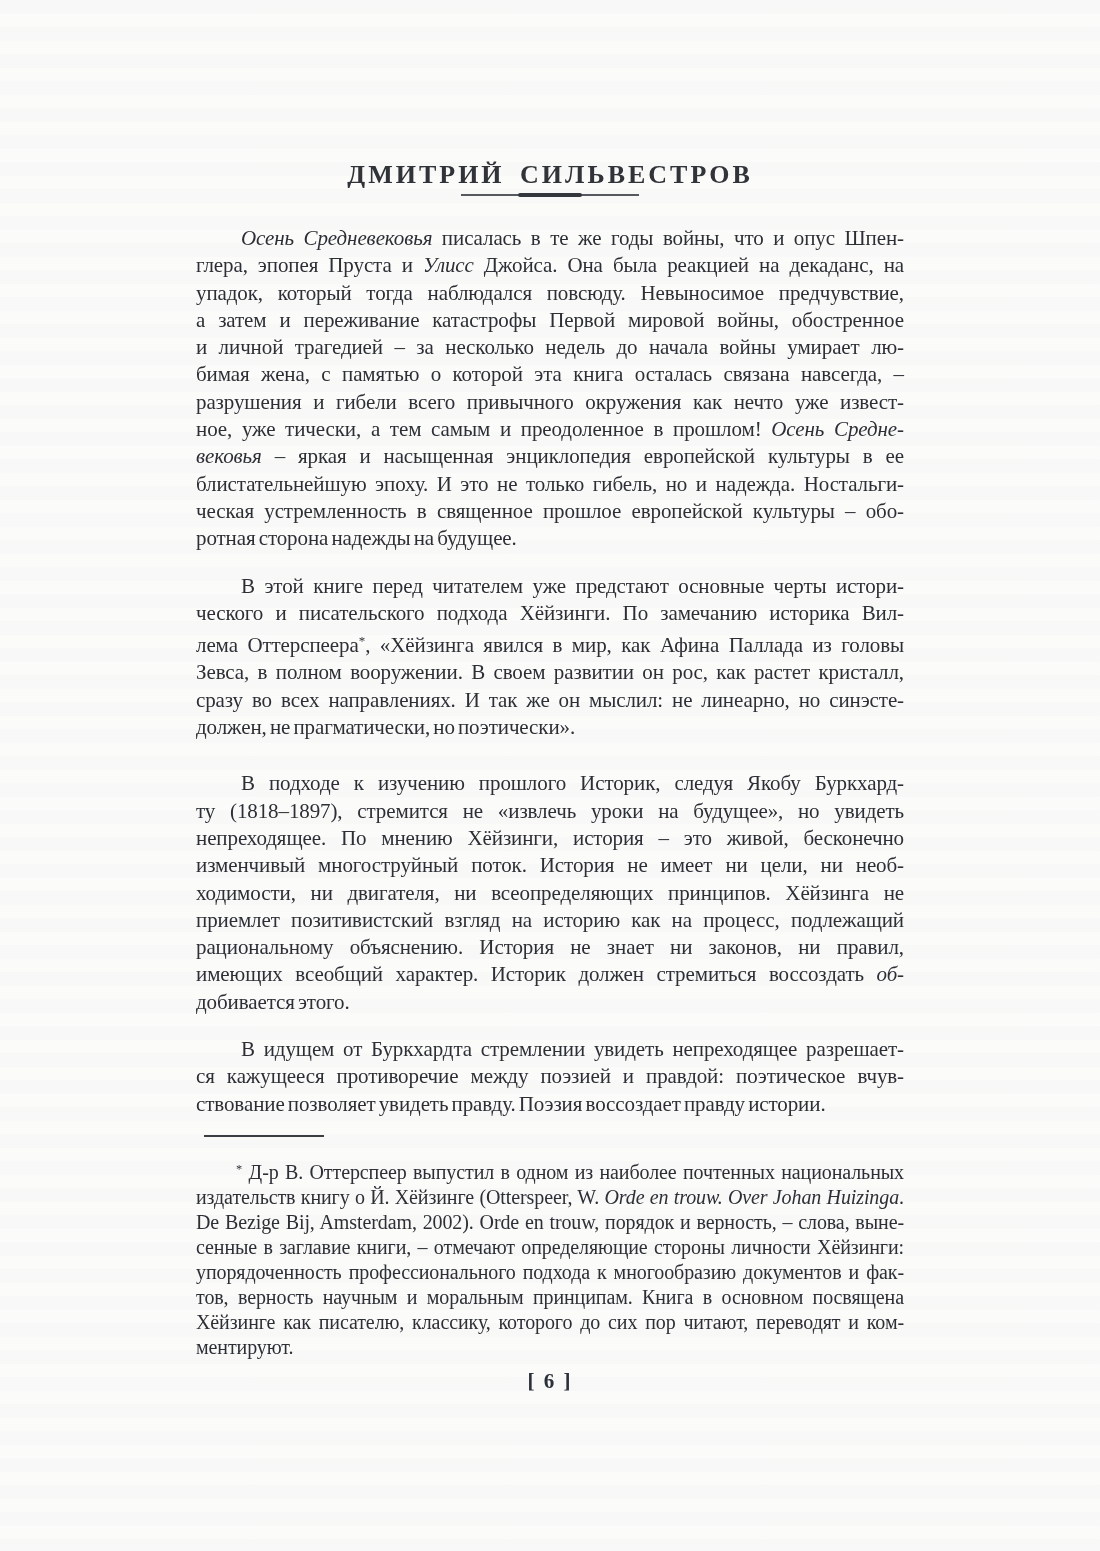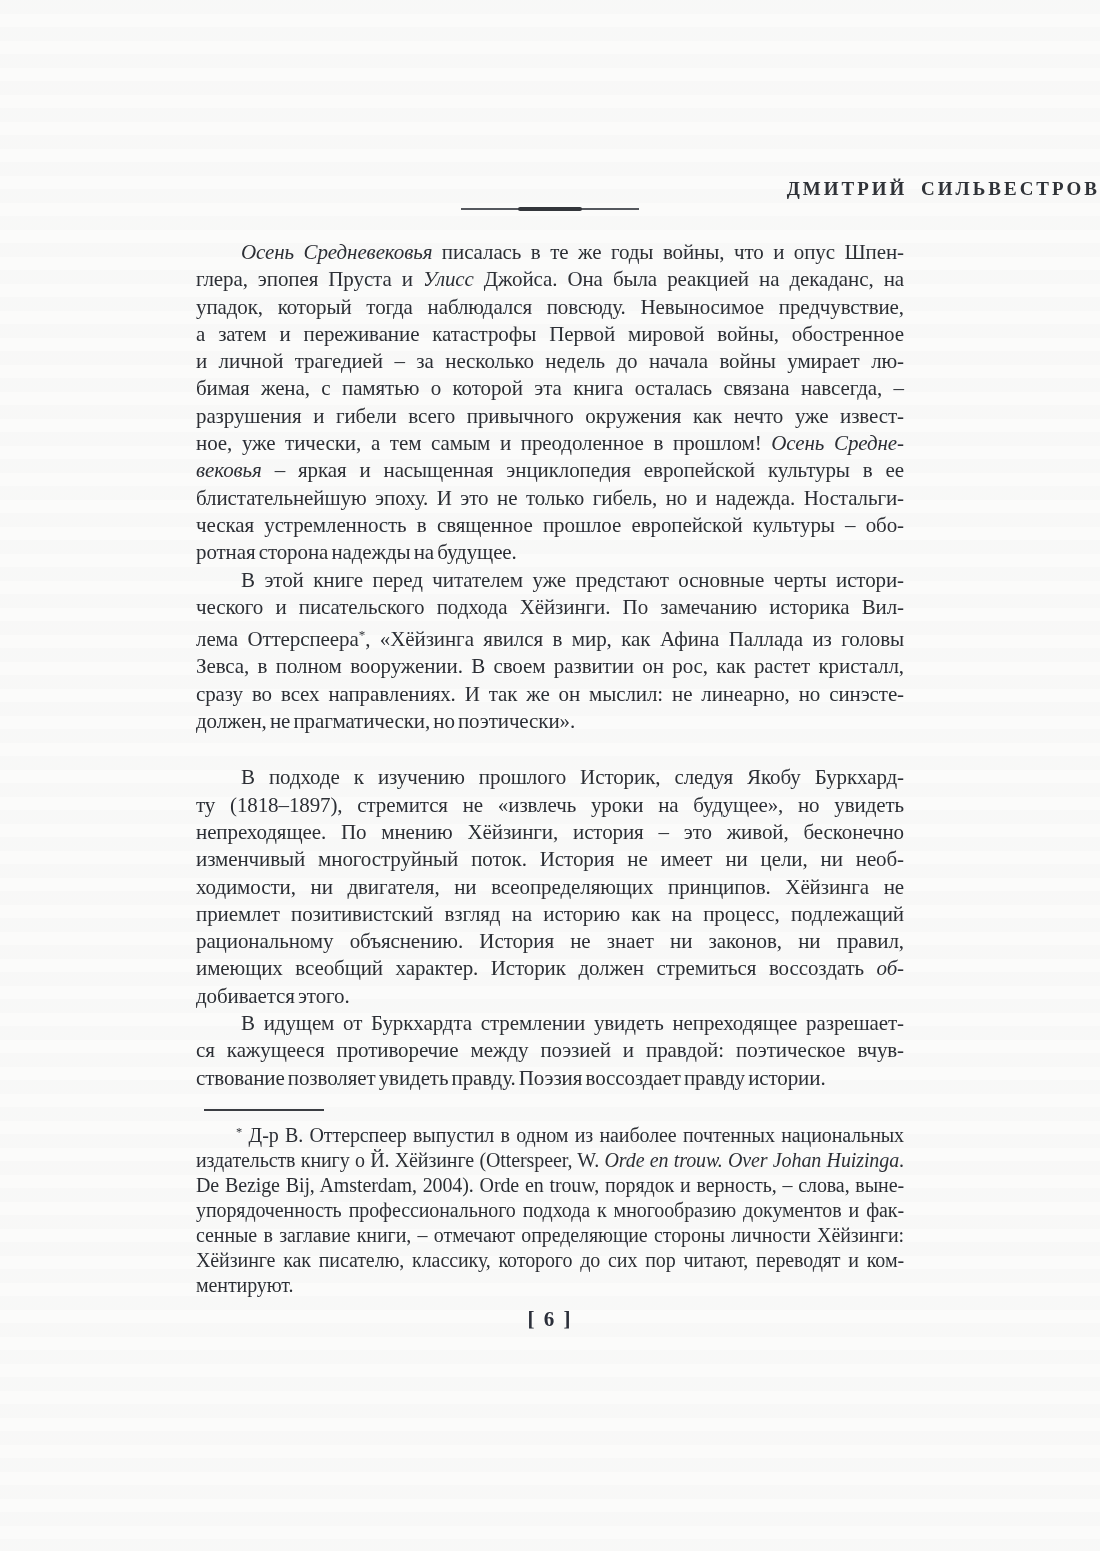--- a/index.html
+++ b/index.html
@@ -10,28 +10,27 @@
     margin: 0 auto;
     background: #fbfbfa;
     background-image: repeating-linear-gradient(180deg,
       rgba(120,125,135,0.025) 0 14px, rgba(0,0,0,0) 14px 27px);
     color: #2c2f35;
     font-family: "Liberation Serif", "DejaVu Serif", serif;
     padding-top: 162px;
     overflow: hidden;
   }
   .author {
-    text-align: right;
+    text-align: center;
     font-weight: bold;
-    font-size: 19px;
+    font-size: 26px;
     line-height: 26px;
     letter-spacing: 3px;
     word-spacing: 6px;
     color: #303338;
-    margin-top: 14px;
   }
   .ornament {
     position: relative;
     width: 178px;
     height: 6px;
     margin: 4px auto 0 auto;
   }
   .ornament .orn-line {
     position: absolute; left: 0; right: 0; top: 50%;
     height: 1.5px; margin-top: -0.75px;
@@ -53,21 +52,21 @@
     line-height: 27.3px;
     word-spacing: -2px;
     letter-spacing: -0.1px;
   }
   .line {
     text-align: justify;
     text-align-last: justify;
     white-space: normal;
   }
   .line.last { text-align-last: left; }
-  .para.indent .line:first-child { text-indent: 45px; }
+  .para.indent .line:first-child { text-indent: 45px; margin-top: 20px; }
   .para.gap { margin-top: 29px; }
   .it { font-style: italic; }
   .sup { font-size: 62%; vertical-align: 7px; letter-spacing: 0; }
   .footnote-sep {
     width: 120px;
     height: 0;
     border-top: 2px solid #3a3d42;
     margin: 17px 0 9px 8px;
   }
   .footnote {
@@ -141,23 +140,24 @@
           <div class="line last"><span>ствование позволяет увидеть правду. Поэзия воссоздает правду истории.</span></div>
         </div>
       </div>
 
     <div class="footnote-sep"></div>
 
     <div class="footnote">
         <div class="para indent">
           <div class="line"><span class="sup">*</span><span> Д-р В. Оттерспеер выпустил в одном из наиболее почтенных национальных</span></div>
           <div class="line"><span>издательств книгу о Й. Хёйзинге (Otterspeer, W. </span><span class="it">Orde en trouw. Over Johan Huizinga</span><span>.</span></div>
-          <div class="line"><span>De Bezige Bij, Amsterdam, 2004). Orde en trouw, порядок и верность, – слова, выне-</span></div>
+          <div class="line"><span>De Bezige Bij, Amsterdam, 2002). Orde en trouw, порядок и верность, – слова, выне-</span></div>
+          <div class="line"><span>сенные в заглавие книги, – отмечают определяющие стороны личности Хёйзинги:</span></div>
           <div class="line"><span>упорядоченность профессионального подхода к многообразию документов и фак-</span></div>
-          <div class="line"><span>сенные в заглавие книги, – отмечают определяющие стороны личности Хёйзинги:</span></div>
+          <div class="line"><span>тов, верность научным и моральным принципам. Книга в основном посвящена</span></div>
           <div class="line"><span>Хёйзинге как писателю, классику, которого до сих пор читают, переводят и ком-</span></div>
           <div class="line last"><span>ментируют.</span></div>
         </div>
       </div>
 
     <div class="page-number">[ 6 ]</div>
   </div>
 </div>
 
 </body></html>

